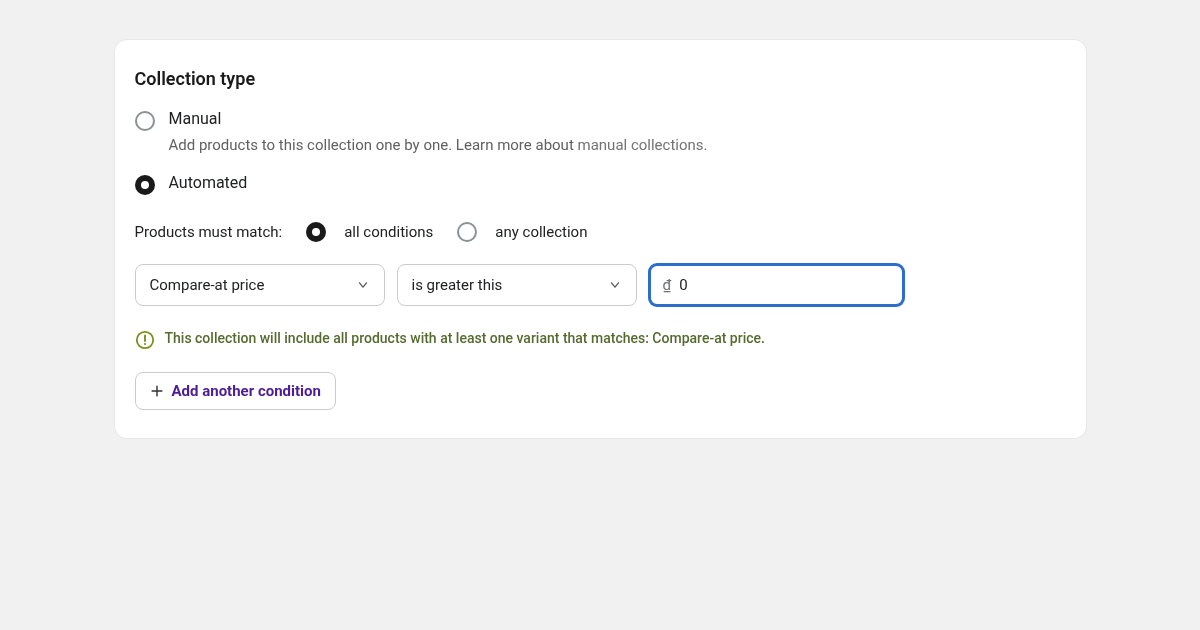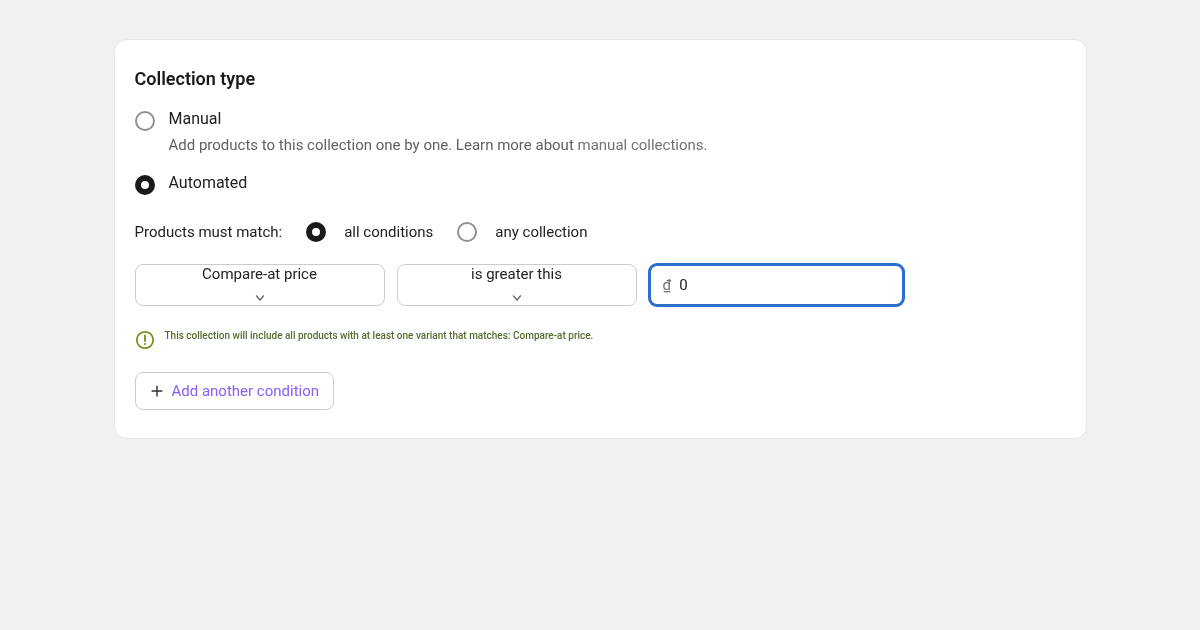--- a/index.html
+++ b/index.html
@@ -88,21 +88,20 @@
       align-items: center;
       justify-content: space-between;
       border: 1px solid #c9cccf;
       border-radius: 8px;
       height: 42px;
       padding: 0 14px;
       background: #fff;
       font-size: 15px;
       color: #202223;
       cursor: pointer;
-      flex-direction: column;
     }
     .select-field { flex: 0 0 250px; }
     .select-op    { flex: 0 0 240px; }
     .value-wrap {
       flex: 0 0 255px;
       position: relative;
       display: flex;
       align-items: center;
       border: 2px solid #2c6ecb;
       border-radius: 8px;
@@ -130,38 +129,39 @@
       gap: 10px;
       align-items: flex-start;
       margin-bottom: 22px;
     }
     .banner-icon {
       width: 20px; height: 20px;
       flex-shrink: 0;
       margin-top: 2px;
     }
     .banner-text {
-      font-size: 10px;
+      font-size: 14px;
       color: #556b2f;
       line-height: 1.55;
       font-weight: 500;
     }
     .add-btn {
       display: inline-flex;
       align-items: center;
       gap: 8px;
       border: 1px solid #c9cccf;
       background: #fff;
       border-radius: 8px;
       height: 38px;
       padding: 0 14px;
       font-size: 15px;
-      color: #8b5cf6;
+      color: #4c1d95;
       cursor: pointer;
       font-family: inherit;
+      font-weight: bold;
     }
     .chevron { width: 14px; height: 14px; }
   </style>
 </head>
 <body>
 
 <div class="card">
 
   <div class="section-title">Collection type</div>
 

